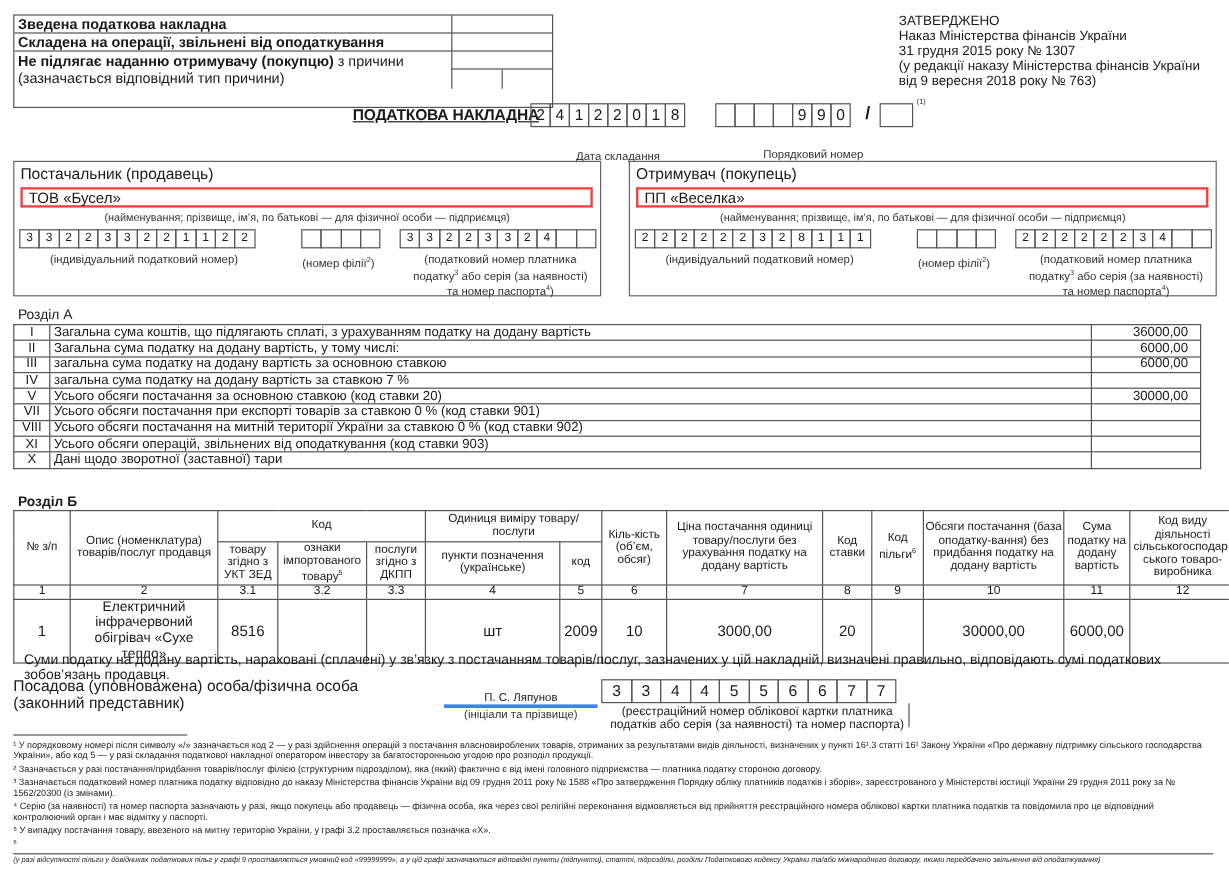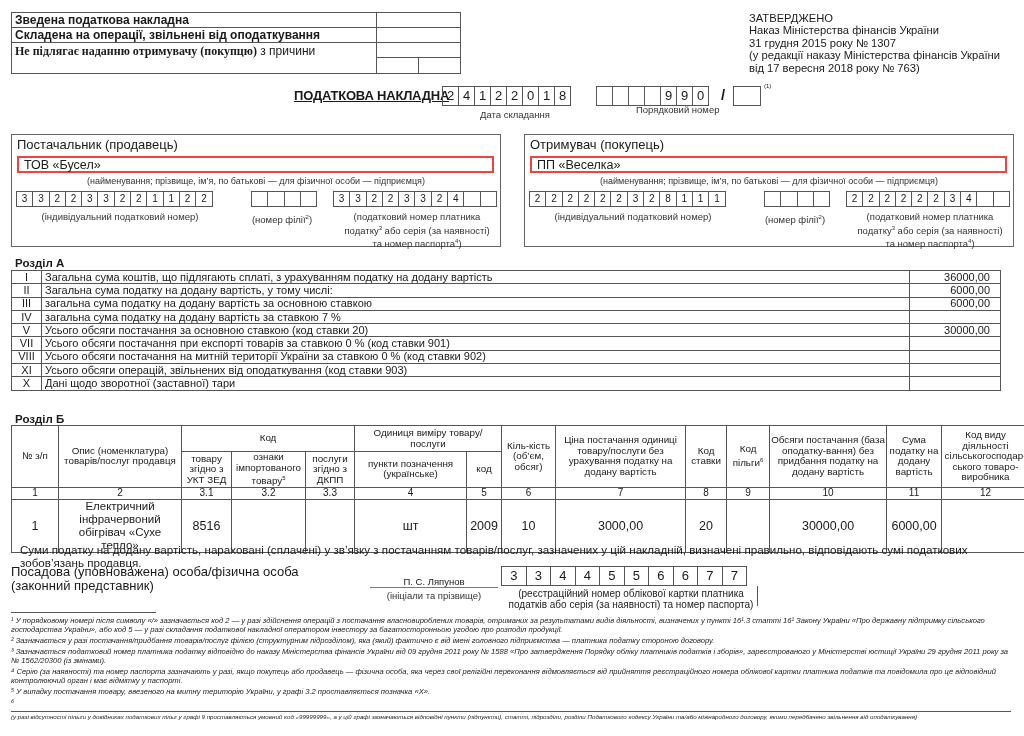--- a/index.html
+++ b/index.html
@@ -1,110 +1,111 @@
 <!DOCTYPE html>
 <html><head>
 <meta charset="utf-8">
 <style>
   * { box-sizing: border-box; margin: 0; padding: 0; }
   html, body { width: 1024px; height: 736px; background: #fff; overflow: hidden; }
   body { font-family: "Liberation Sans", sans-serif; color: #1a1a1a; position: relative; font-size: 11px; }
   .abs { position: absolute; }
 
   
-  #flags { left: 11px; top: 12px; width: 450px; height: 62px; border: 1px solid #555; }
+  #flags { left: 11px; top: 12px; width: 450px; height: 78px; border: 1px solid #555; }
   #flags .row { position: absolute; left: 0; width: 364px; border-bottom: 1px solid #555; padding-left: 3px; font-weight: bold; font-size: 12px; line-height: 14px; }
   #flags .cell { position: absolute; left: 364px; border-left: 1px solid #555; border-bottom: 1px solid #555; width: 85px; }
   #flags .r3 { font-weight: normal; border-bottom: none; }
-  #flags .r3 b { font-weight: bold; font-family: Liberation Serif, serif; }
+  #flags .r3 b { font-weight: bold; }
 
   #approved { left: 749px; top: 12px; font-size: 11.2px; line-height: 12.4px; }
 
   #title { left: 294px; top: 88px; font-weight: bold; font-size: 13px; letter-spacing: -0.2px; text-decoration: underline; }
   .digits { display: flex; }
   .digits .d { width: 17px; height: 20px; border: 1px solid #555; margin-left: -1px; text-align: center; line-height: 18px; font-size: 13px; }
   #date-boxes { left: 443px; top: 86px; }
   #num-boxes { left: 597px; top: 86px; }
   #slash { left: 721px; top: 86px; font-size: 15px; font-weight: bold; }
   #suffix-box { left: 733px; top: 86px; width: 28px; height: 20px; border: 1px solid #555; }
   #fn1-mark { left: 764px; top: 83px; font-size: 6px; }
-  #date-label { left: 480px; top: 109px; font-size: 9.5px; color: #333; }
-  #num-label { left: 636px; top: 104px; font-size: 9.5px; color: #333; }
+  #date-label { left: 480px; top: 125px; font-size: 9.5px; color: #333; }
+  #num-label { left: 636px; top: 124px; font-size: 9.5px; color: #333; }
 
   
   .party { top: 134px; width: 490px; height: 113px; border: 1px solid #666; }
   #seller { left: 11px; }
   #buyer { left: 524px; }
   .party .ptitle { position: absolute; left: 5px; top: 2px; font-weight: normal; font-size: 13px; }
   .party .pname { position: absolute; left: 5px; top: 21px; width: 477px; height: 17px; border: 2px solid #ef4444; padding-left: 5px; font-size: 12.5px; line-height: 15px; }
   .party .pnote { position: absolute; left: 0; width: 100%; top: 41px; text-align: center; font-size: 9px; color: #333; }
   .party .sd { display: flex; position: absolute; top: 56px; }
   .party .sd .d { width: 17.3px; height: 16px; border: 1px solid #555; margin-left: -1px; text-align: center; font-size: 10px; line-height: 14px; }
   .party .ipn { left: 5px; }
   .party .branch { left: 240px; }
   .party .tpn { left: 322px; }
   .party .lbl { position: absolute; font-size: 9.5px; color: #333; text-align: center; line-height: 10.5px; }
   .party .lbl-ipn { left: 5px; top: 77px; width: 206px; }
   .party .lbl-branch { left: 225px; top: 77px; width: 90px; }
   .party .lbl-tpn { left: 320px; top: 77px; width: 170px; }
   sup { font-size: 6px; }
 
   
-  #secA-title { left: 15px; top: 257px; font-weight: bold; font-size: 11.5px; }
+  #secA-title { left: 15px; top: 257px; font-weight: normal; font-size: 11.5px; }
   #secA { left: 11px; top: 270px; width: 990px; border-collapse: collapse; }
   #secA td { border: 1px solid #555; height: 13.3px; font-size: 11px; line-height: 11px; padding: 0 3px; }
   #secA td.num { width: 30px; text-align: center; padding: 0; }
   #secA td.val { width: 91px; text-align: right; padding-right: 10px; }
 
   
   #secB-title { left: 15px; top: 413px; font-weight: bold; font-size: 11.5px; }
   #secB { left: 11px; top: 425px; width: 990px; border-collapse: collapse; table-layout: fixed; }
   #secB th, #secB td { border: 1px solid #555; text-align: center; font-weight: normal; font-size: 9.8px; line-height: 10.5px; padding: 0 1px; }
   #secB tr.idx td { font-size: 10px; height: 12px; line-height: 10px; }
   #secB tr.data td { font-size: 12.5px; height: 43px; }
   #secB tr.data td.desc { font-size: 11.5px; line-height: 13px; }
 
   #confirm { left: 20px; top: 543px; font-size: 11.6px; }
 
   #official { left: 11px; top: 565px; font-size: 13px; line-height: 14px; }
-  #signer-name { left: 370px; top: 576px; width: 128px; text-align: center; font-size: 9.5px; border-bottom: 1px solid #3b82f6; }
+  #signer-name { left: 370px; top: 576px; width: 128px; text-align: center; font-size: 9.5px; border-bottom: 3px solid #3b82f6; }
   #signer-label { left: 370px; top: 590px; width: 128px; text-align: center; font-size: 9.5px; color: #333; }
   #reg-boxes { left: 502px; top: 566px; }
   #reg-boxes .d { width: 25.5px; height: 20px; font-size: 13px; }
   #reg-bracket { left: 757px; top: 586px; height: 20px; border-left: 1px solid #555; }
   #reg-label { left: 505px; top: 588px; width: 252px; text-align: center; font-size: 10px; line-height: 11px; color: #222; }
 
   #fn-rule { left: 11px; top: 612px; width: 145px; border-top: 1px solid #555; }
-  #footnotes { left: 11px; top: 616px; width: 1000px; font-style: italic; font-size: 7.6px; line-height: 9.2px; color: #222; }
+  #footnotes { left: 11px; top: 616px; width: 1000px; font-size: 7.6px; line-height: 9.2px; color: #222; }
   #footnotes p { margin-bottom: 1.6px; }
   #fn6-rule { left: 11px; top: 711px; width: 1000px; border-top: 1px solid #555; }
   #fn6-text { left: 11px; top: 713px; font-style: italic; font-size: 6.2px; color: #222; }
 </style>
 </head>
 <body>
 
 <div id="flags" class="abs">
   <div class="row" style="top:0;height:15px;">Зведена податкова накладна</div>
   <div class="cell" style="top:0;height:15px;"></div>
   <div class="row" style="top:15px;height:15px;">Складена на операції, звільнені від оподаткування</div>
   <div class="cell" style="top:15px;height:15px;"></div>
   <div class="row r3" style="top:31px;height:30px;line-height:14px;">
     <b>Не підлягає наданню отримувачу (покупцю)</b><span> з причини</span><br>
+    <span>(зазначається відповідний тип причини)</span>
   </div>
   <div class="cell" style="top:30px;height:15px;"></div>
   <div class="cell" style="top:45px;height:16px;width:42px;border-bottom:none;"></div>
   <div class="cell" style="top:45px;height:16px;left:406px;width:43px;border-bottom:none;"></div>
 </div>
 
 <div id="approved" class="abs">
   <div>ЗАТВЕРДЖЕНО</div>
   <div>Наказ Міністерства фінансів України</div>
   <div>31 грудня 2015 року № 1307</div>
   <div>(у редакції наказу Міністерства фінансів України</div>
-  <div>від 17 вересня 2018 року № 763)</div>
+  <div>від 9 вересня 2018 року № 763)</div>
 </div>
 
 <div id="title" class="abs">ПОДАТКОВА НАКЛАДНА</div>
 <div id="date-boxes" class="abs digits">
     <div class="d">2</div>
     <div class="d">4</div>
     <div class="d">1</div>
     <div class="d">2</div>
     <div class="d">2</div>
     <div class="d">0</div>

